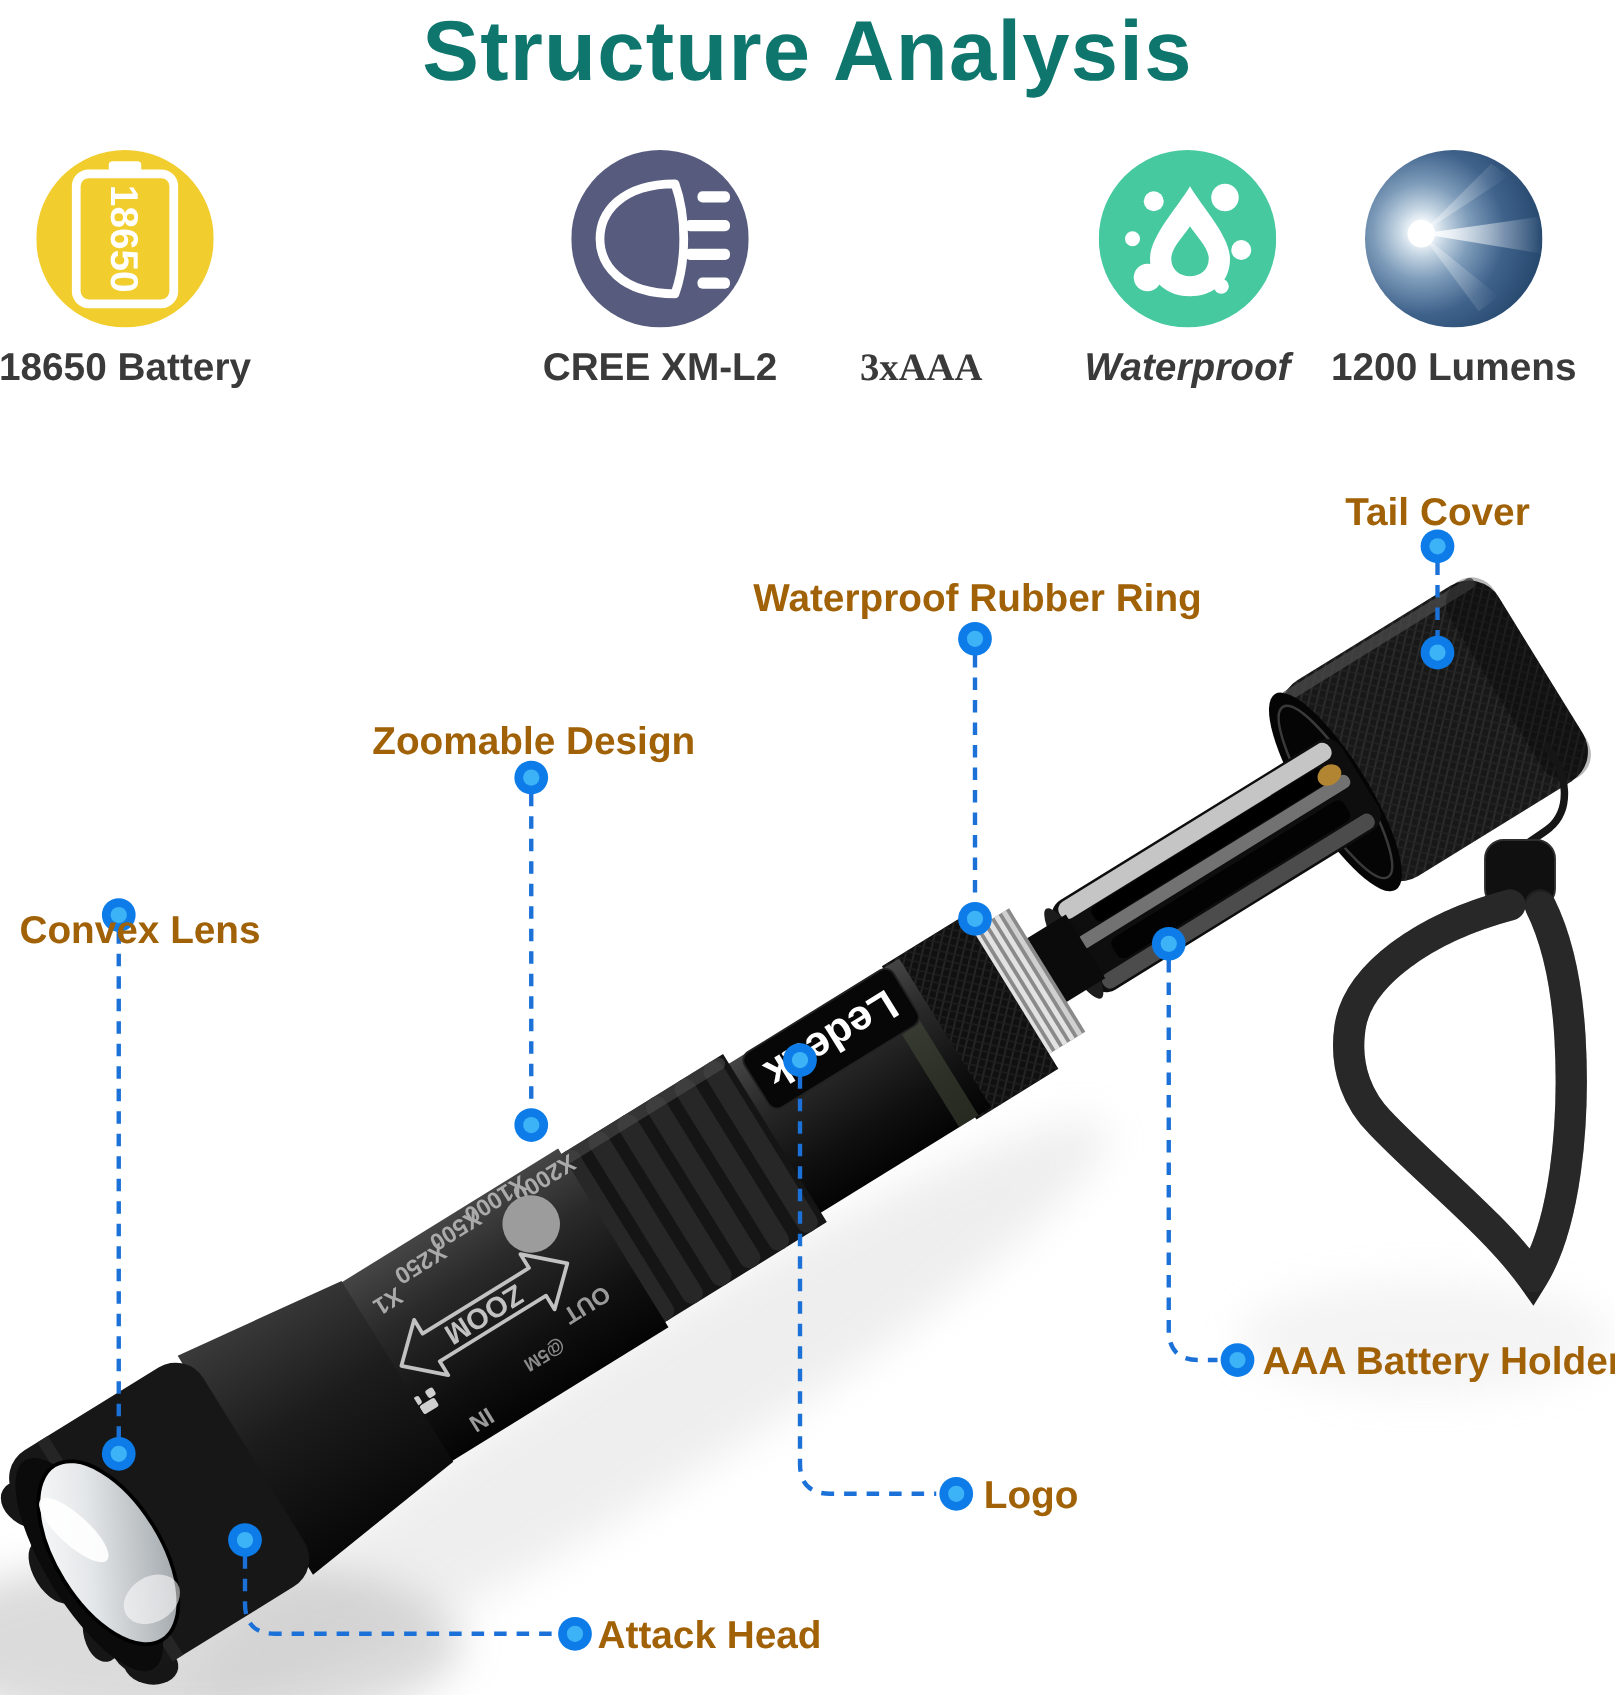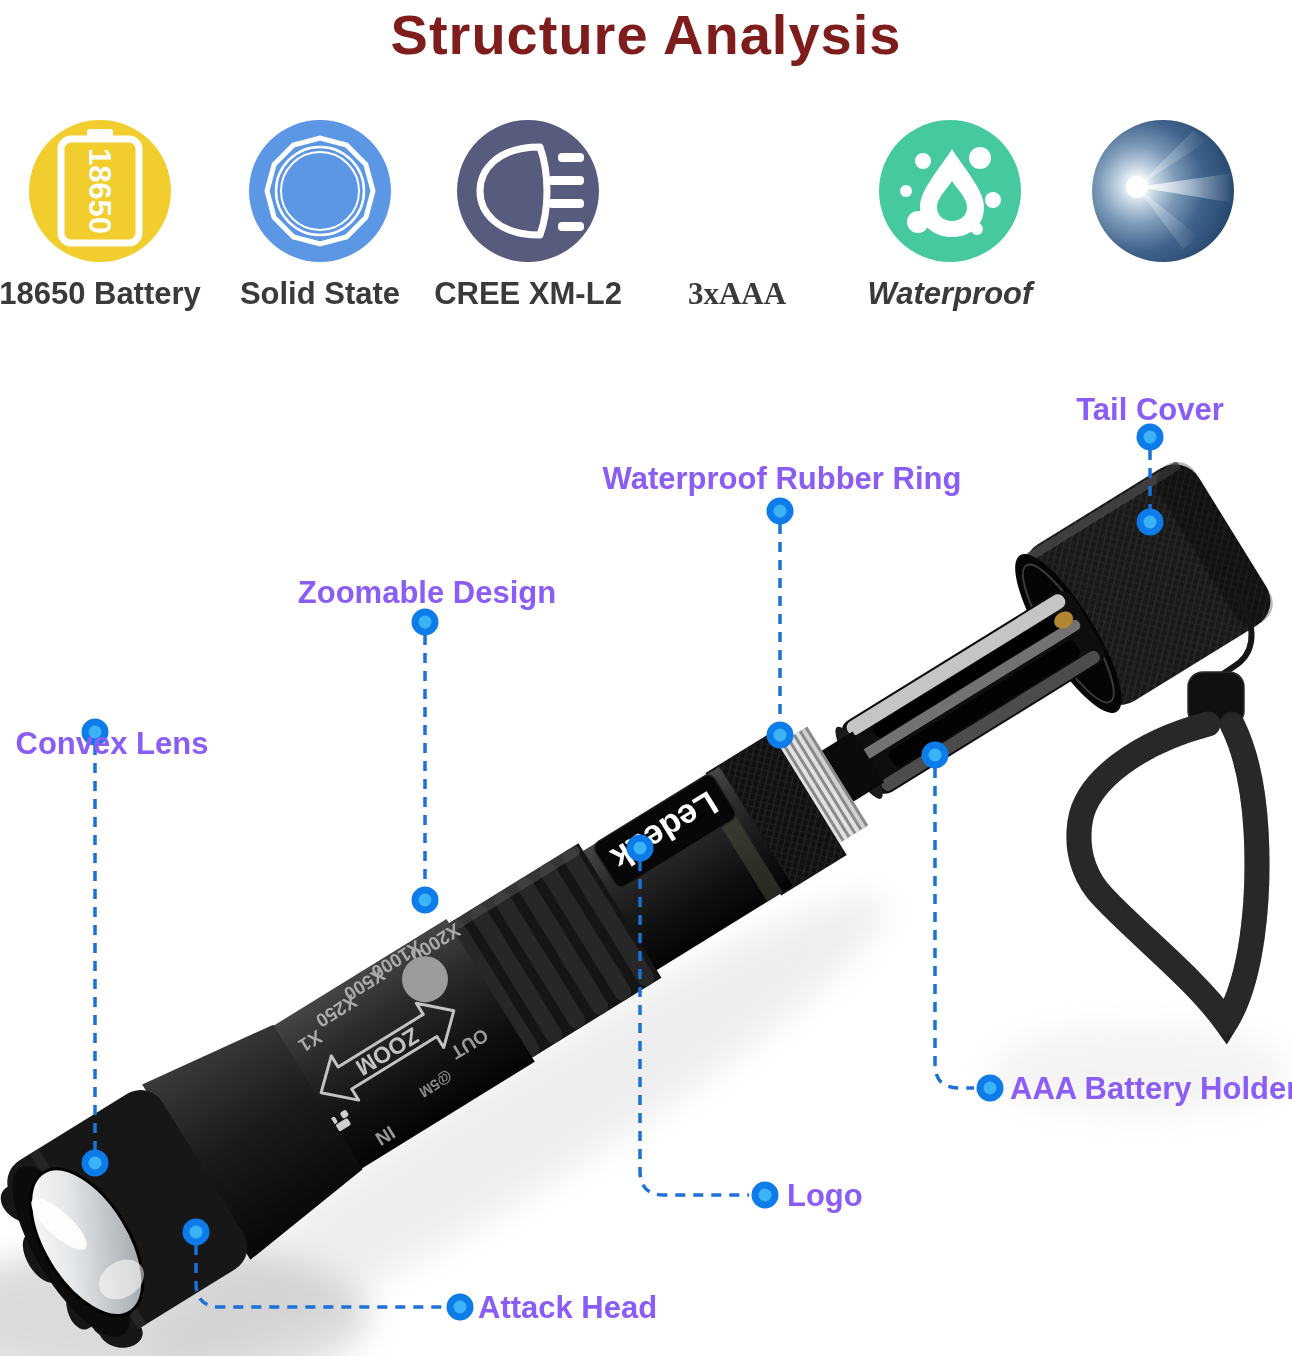--- a/index.html
+++ b/index.html
@@ -1,53 +1,44 @@
 <!DOCTYPE html>
 <html><head>
 <meta charset="utf-8">
 <style>
   html,body{margin:0;padding:0;background:#ffffff;}
   .canvas{position:relative;width:1292px;height:1356px;background:#ffffff;overflow:hidden;
           font-family:"Liberation Sans", sans-serif;}
   .title{position:absolute;left:50%;top:2px;transform:translateX(-50%);
-         font-size:56px;font-weight:bold;color:#7f1d1d;white-space:nowrap;letter-spacing:1px;}
+         font-size:68px;font-weight:bold;color:#0f766e;white-space:nowrap;letter-spacing:1px;}
   .feature{position:absolute;top:120px;width:210px;text-align:center;}
   .feature .circ{width:142px;height:142px;margin:0 auto;display:block;}
   .feature .flabel{margin-top:14px;font-size:31px;font-weight:bold;color:#3a3a3a;white-space:nowrap;}
   .scene{position:absolute;left:0;top:0;}
-  .callout{position:absolute;font-size:31px;font-weight:bold;color:#8b5cf6;white-space:nowrap;}
+  .callout{position:absolute;font-size:31px;font-weight:bold;color:#a16207;white-space:nowrap;}
   .callout.center{transform:translate(-50%,-50%);}
   .callout.left{transform:translate(0,-50%);}
 </style>
 </head>
 <body>
 
 <div class="canvas">
 
   <div class="title">Structure Analysis</div>
 
   <div class="feature" style="left:-5px;">
     <svg class="circ" viewBox="-71 -71 142 142">
       <circle r="71" fill="#f1cd2e"></circle>
       <rect x="-13" y="-62" width="26" height="12" rx="3" fill="#fff"></rect>
       <rect x="-39" y="-52" width="78" height="104" rx="10" fill="none" stroke="#fff" stroke-width="7"></rect>
       <text transform="rotate(90)" x="0" y="11" text-anchor="middle" font-size="31" font-weight="bold" fill="#fff">18650</text>
     </svg>
     <div class="flabel">18650 Battery</div>
   </div>
 
-  <div class="feature" style="left:215px;">
-    <svg class="circ" viewBox="-71 -71 142 142">
-      <circle r="71" fill="#5b97e4"></circle>
-      <polygon fill="none" stroke="#fff" stroke-width="5" points="53,0 45.9,26.5 26.5,45.9 0,53 -26.5,45.9 -45.9,26.5 -53,0 -45.9,-26.5 -26.5,-45.9 0,-53 26.5,-45.9 45.9,-26.5"></polygon>
-      <circle r="44" fill="none" stroke="#fff" stroke-width="2.5"></circle>
-      <circle r="39" fill="none" stroke="#fff" stroke-width="2"></circle>
-    </svg>
-    <div class="flabel">Solid State</div>
-  </div>
 
   <div class="feature" style="left:423px;">
     <svg class="circ" viewBox="-71 -71 142 142">
       <circle r="71" fill="#575c7f"></circle>
       <path d="M 12,-44 C -32,-44 -48,-20 -48,0 C -48,20 -32,44 12,44 C 17,30 19,12 19,0 C 19,-12 17,-30 12,-44 Z" fill="none" stroke="#fff" stroke-width="7" stroke-linejoin="round"></path>
       <rect x="30" y="-38" width="26" height="9" rx="4" fill="#fff"></rect>
       <rect x="20" y="-15" width="36" height="9" rx="4" fill="#fff"></rect>
       <rect x="20" y="8" width="36" height="9" rx="4" fill="#fff"></rect>
       <rect x="30" y="31" width="26" height="9" rx="4" fill="#fff"></rect>
     </svg>
@@ -111,20 +102,21 @@
           </clipPath>
       </defs>
       <circle r="71" fill="url(#lumGrad)"></circle>
       <g clip-path="url(#lumClip)">
         <polygon points="-26,-4 71,-18 71,12" fill="url(#beamLin)"></polygon>
         <polygon points="-26,-4 30,-60 44,-50" fill="url(#beamLin)" opacity="0.45"></polygon>
         <polygon points="-26,-4 20,58 36,46" fill="url(#beamLin)" opacity="0.4"></polygon>
         <circle cx="-26" cy="-4" r="11" fill="#ffffff"></circle>
       </g>
     </svg>
+    <div class="flabel">1200 Lumens</div>
   </div>
 
   <svg class="scene" width="1292" height="1356" viewBox="0 0 1292 1356">
     <defs>
       <linearGradient id="bodyGrad" x1="0" y1="0" x2="0" y2="1">
         <stop offset="0" stop-color="#454545"></stop>
           <stop offset="0.3" stop-color="#2a2a2a"></stop>
         <stop offset="0.72" stop-color="#101010"></stop>
           <stop offset="1" stop-color="#040404"></stop>
       </linearGradient>

